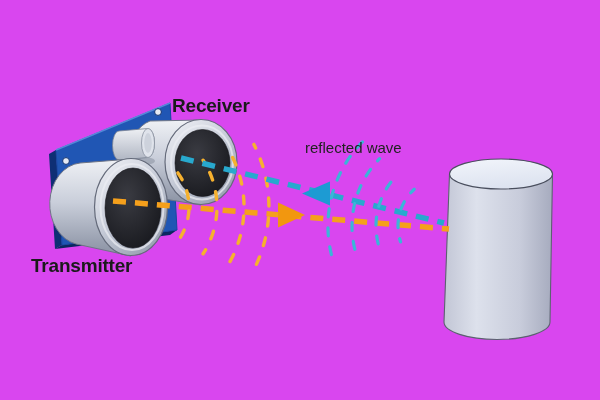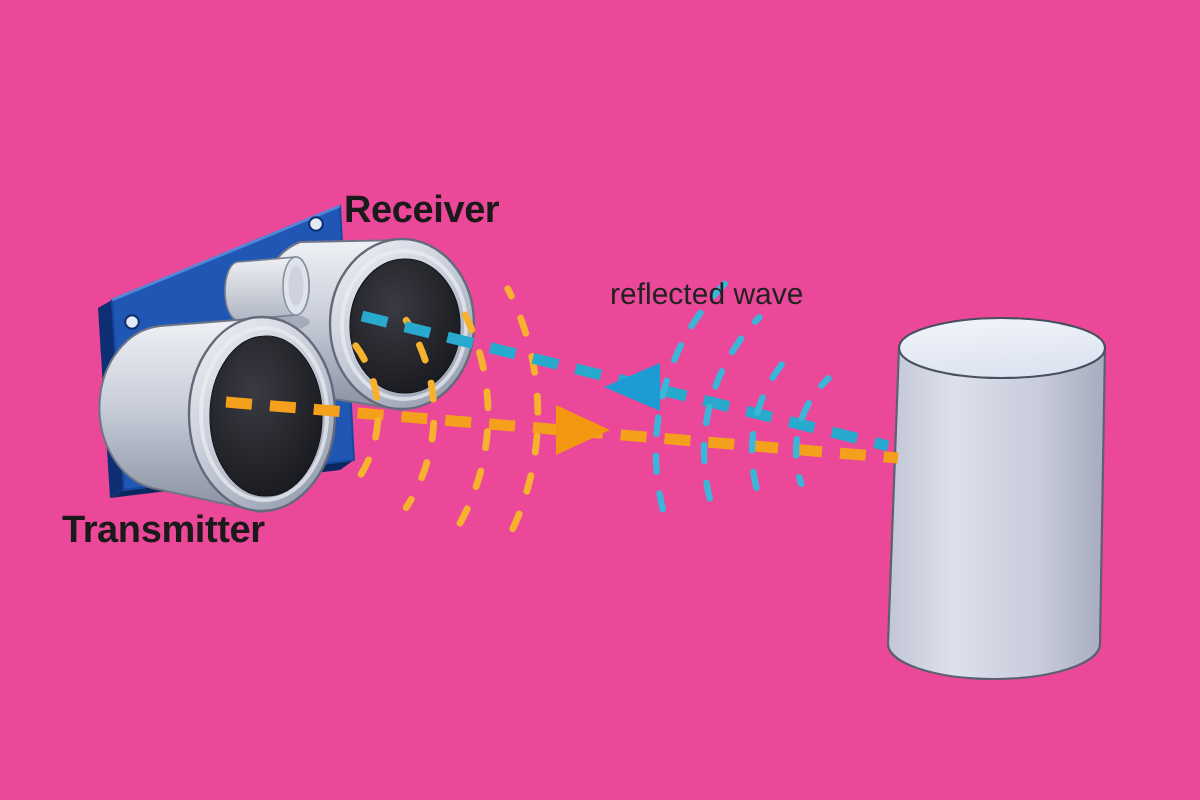--- a/index.html
+++ b/index.html
@@ -1,19 +1,19 @@
 <!DOCTYPE html>
 <html><head>
 <meta charset="utf-8">
 <style>
   html,body{margin:0;padding:0;background:#ffffff;}
   .stage{
     position:relative;
     width:600px;height:400px;
-    background:#ec4899;
+    background:#d946ef;
     overflow:hidden;
     font-family:"Liberation Sans", sans-serif;
   }
   .stage svg{position:absolute;left:0;top:0;}
   .lbl{
     position:absolute;
     color:#1a1a1a;
     white-space:nowrap;
     line-height:1;
     -webkit-user-select:none;user-select:none;

